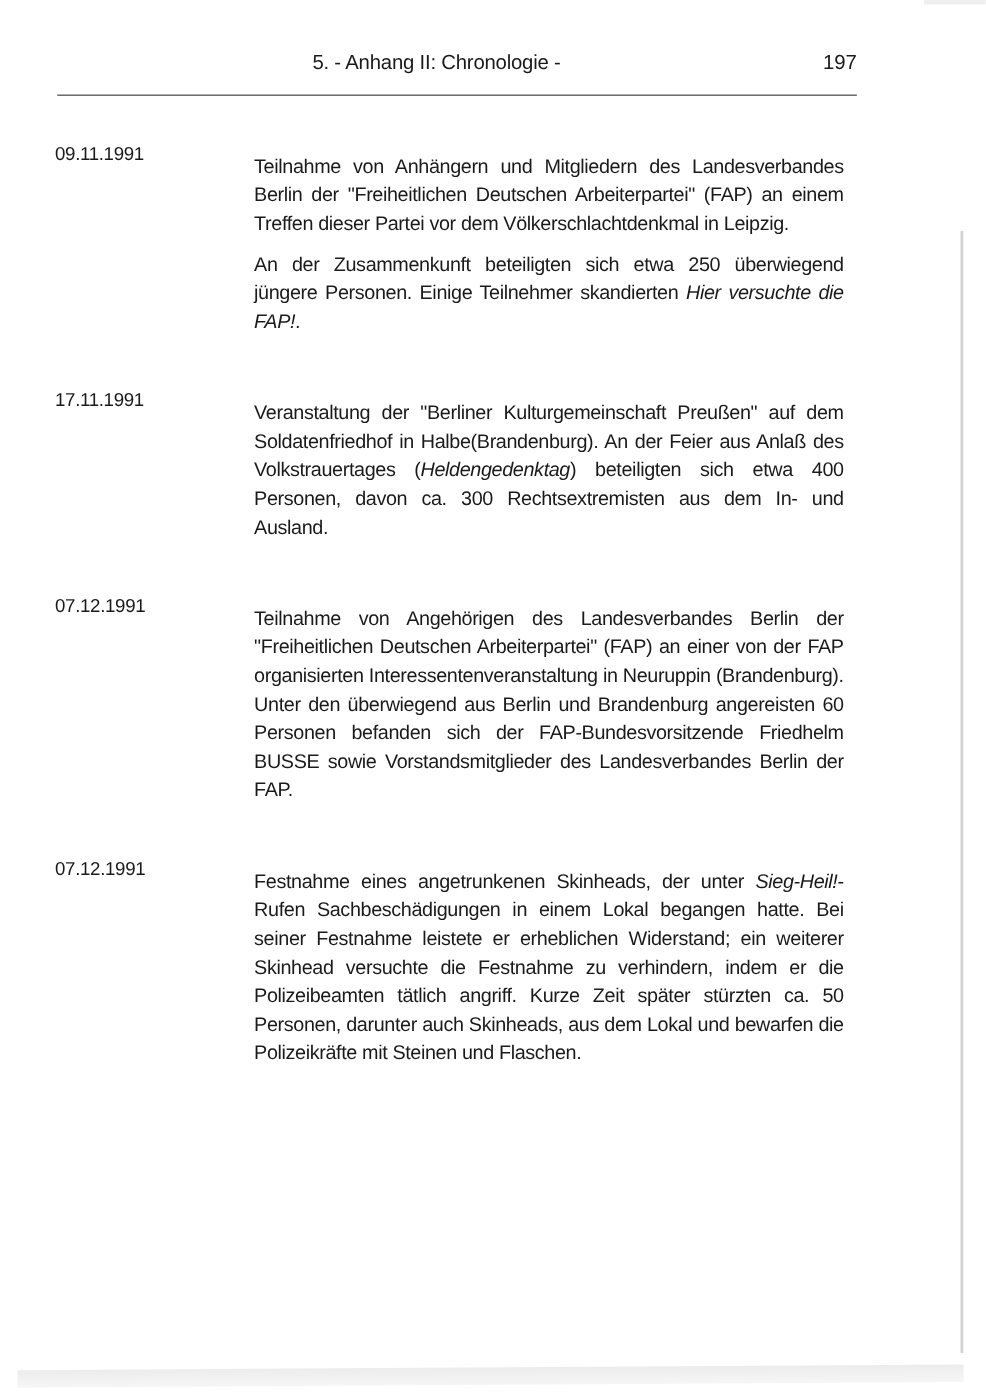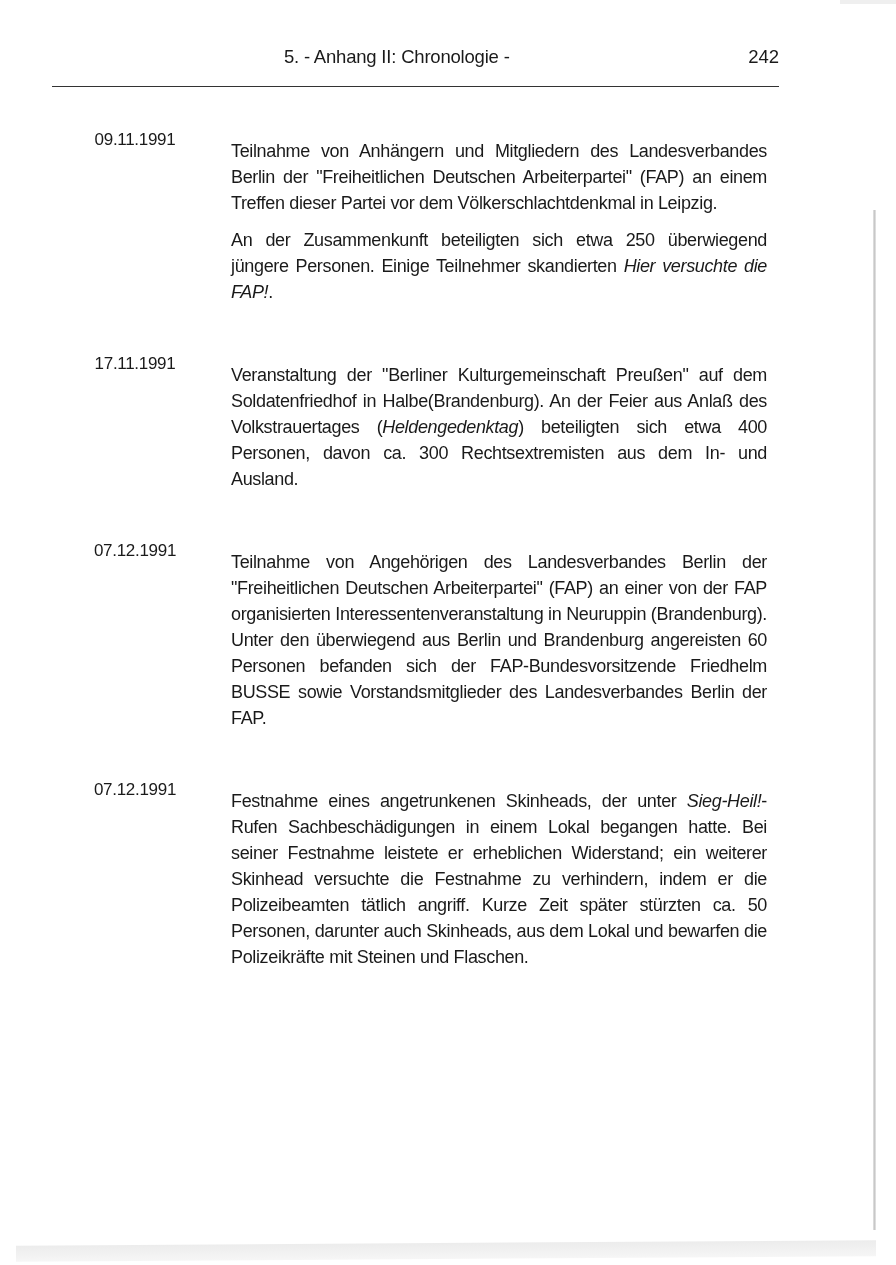--- a/index.html
+++ b/index.html
@@ -78,21 +78,20 @@
     .entry {
       display: flex;
       margin-bottom: 35px;
     }
     .entry-date {
       width: 170px;
       flex: 0 0 170px;
       font-size: 17px;
       line-height: 26px;
       letter-spacing: -0.3px;
-      text-align: center;
     }
     .entry-body {
       width: 558px;
       font-size: 18px;
       line-height: 26px;
       text-align: justify;
       letter-spacing: -0.35px;
     }
     .entry-body p {
       margin: 11px;
@@ -103,21 +102,21 @@
   </style>
 </head>
 <body>
 
 <div class="scan-top-edge"></div>
 <div class="scan-right-edge"></div>
 <div class="scan-bottom-edge"></div>
 
 <header class="page-header">
   <span class="header-title">5. - Anhang II: Chronologie -</span>
-  <span class="header-page-number">242</span>
+  <span class="header-page-number">197</span>
 </header>
 <div class="header-rule"></div>
 
 <main class="entries">
 
   <div class="entry">
     <div class="entry-date">09.11.1991</div>
     <div class="entry-body">
       <p>
         <span>Teilnahme von Anhängern und Mitgliedern des Landesverbandes Berlin der "Freiheitlichen Deutschen Arbeiterpartei" (FAP) an einem Treffen dieser Partei vor dem Völkerschlachtdenkmal in Leipzig.</span>

